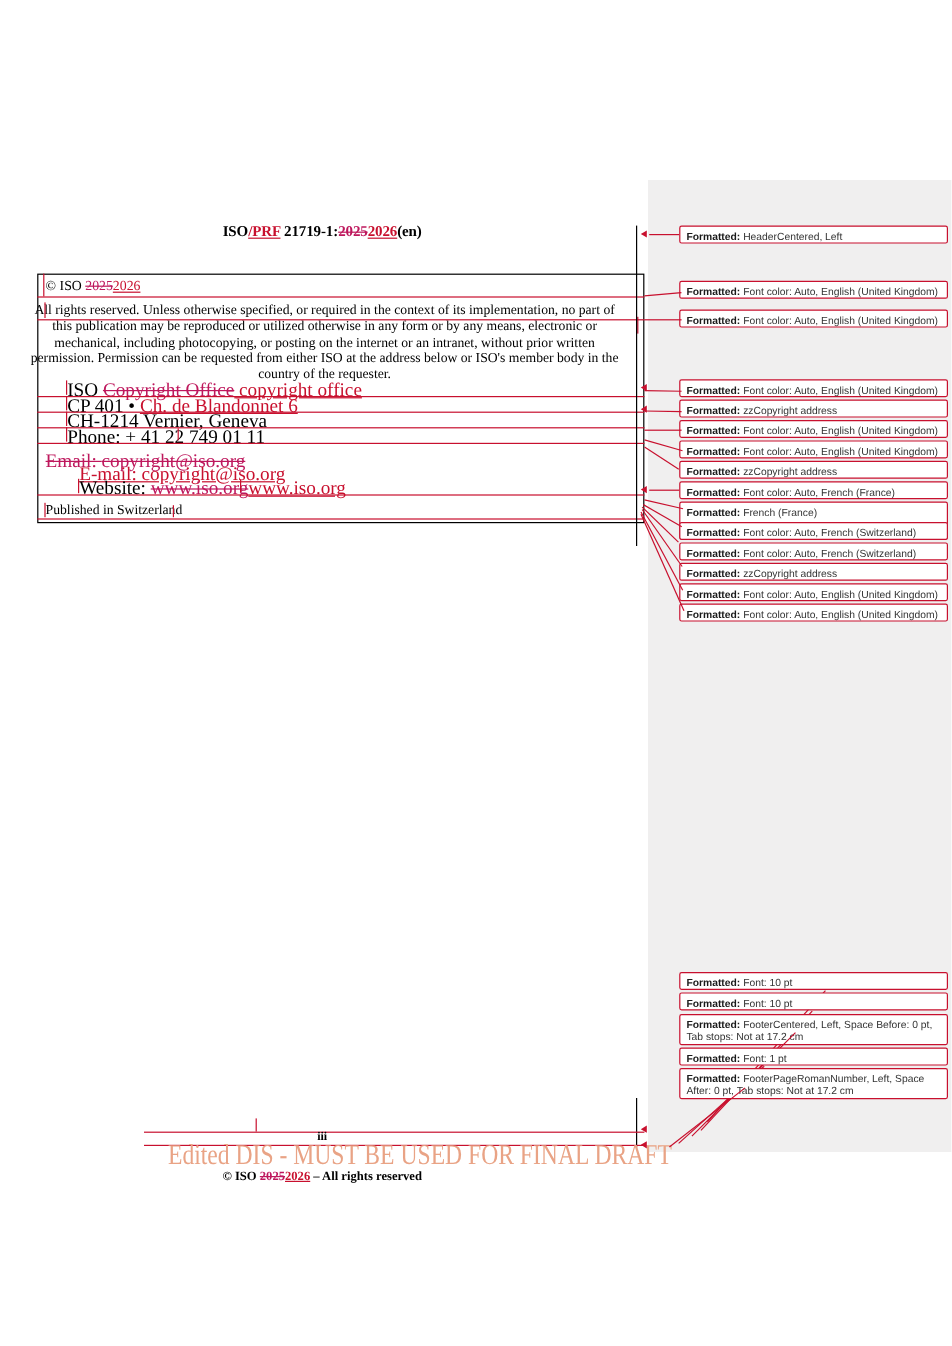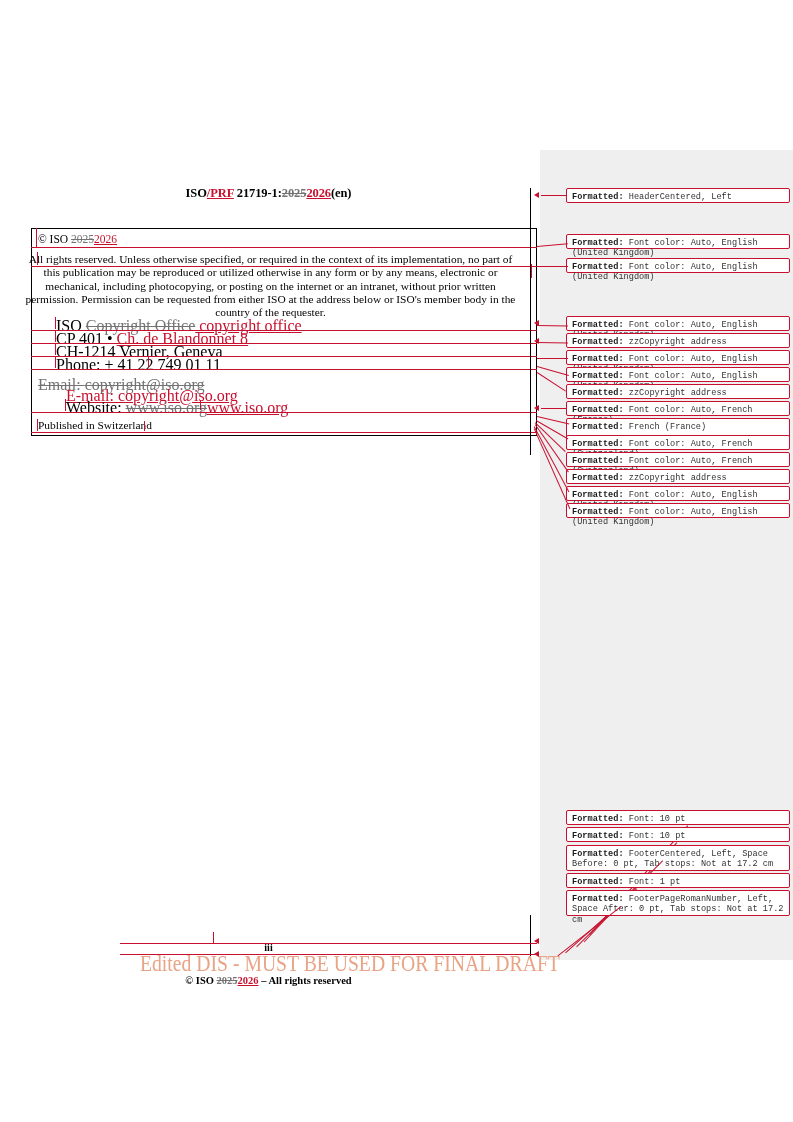--- a/index.html
+++ b/index.html
@@ -42,21 +42,21 @@
     font-weight: bold;
     color: #000000;
     letter-spacing: -0.1px;
     white-space: nowrap;
   }
   .ins {
     color: #c8102e;
     text-decoration: underline;
   }
   .del {
-    color: #737373;
+    color: #be185d;
     text-decoration: line-through;
   }
   
   .cr-box {
     position: absolute;
     left: 31px;
     top: 228px;
     width: 506px;
     height: 208px;
     border: 1.1px solid #000000;
@@ -155,21 +155,21 @@
     transform-origin: left center;
     letter-spacing: 0px;
   }
   
   .balloon {
     position: absolute;
     box-sizing: border-box;
     border: 1.2px solid #c8102e;
     background: #ffffff;
     border-radius: 2px;
-    font-family: Liberation Mono, monospace;
+    font-family: Liberation Sans, sans-serif;
     font-size: 8.6px;
     line-height: 10.6px;
     color: #333333;
     padding: 2.5px 4px 2.5px 5px;
   }
   .balloon b {
     color: #1a1a1a;
     font-weight: bold;
   }
   .leader {
@@ -203,21 +203,21 @@
 
   <div class="cr-para">All rights reserved. Unless otherwise specified, or required in the context of its implementation, no part of this publication may be reproduced or utilized otherwise in any form or by any means, electronic or mechanical, including photocopying, or posting on the internet or an intranet, without prior written permission. Permission can be requested from either ISO at the address below or ISO's member body in the country of the requester.</div>
   <div class="rule" style="left:31px; top:266px; width:506px;"></div>
   <div class="vbar" style="left:37px; top:252px; height:13px;"></div>
   <div class="vbar" style="left:531px; top:264px; height:14px;"></div>
 
   <div class="addr" style="top:317px;"><span>ISO </span><span class="del">Copyright Office</span><span class="ins"> copyright office</span></div>
   <div class="rule" style="left:31px; top:330px; width:506px;"></div>
   <div class="vbar" style="left:55px; top:317px; height:12px;"></div>
 
-  <div class="addr" style="top:330px;"><span>CP 401 • </span><span class="ins">Ch. de Blandonnet 8</span></div>
+  <div class="addr" style="top:330px;"><span>CP 401 • </span><span class="ins">Ch. de Blandonnet 6</span></div>
   <div class="rule" style="left:31px; top:343px; width:506px;"></div>
   <div class="vbar" style="left:55px; top:330px; height:12px;"></div>
 
   <div class="addr" style="top:343px;">CH-1214 Vernier, Geneva</div>
   <div class="rule" style="left:31px; top:356px; width:506px;"></div>
   <div class="vbar" style="left:55px; top:343px; height:12px;"></div>
 
   <div class="addr" style="top:356px;">Phone: + 41 22 749 01 11</div>
   <div class="rule" style="left:31px; top:369px; width:506px;"></div>
   <div class="vbar" style="left:55px; top:356px; height:12px;"></div>

